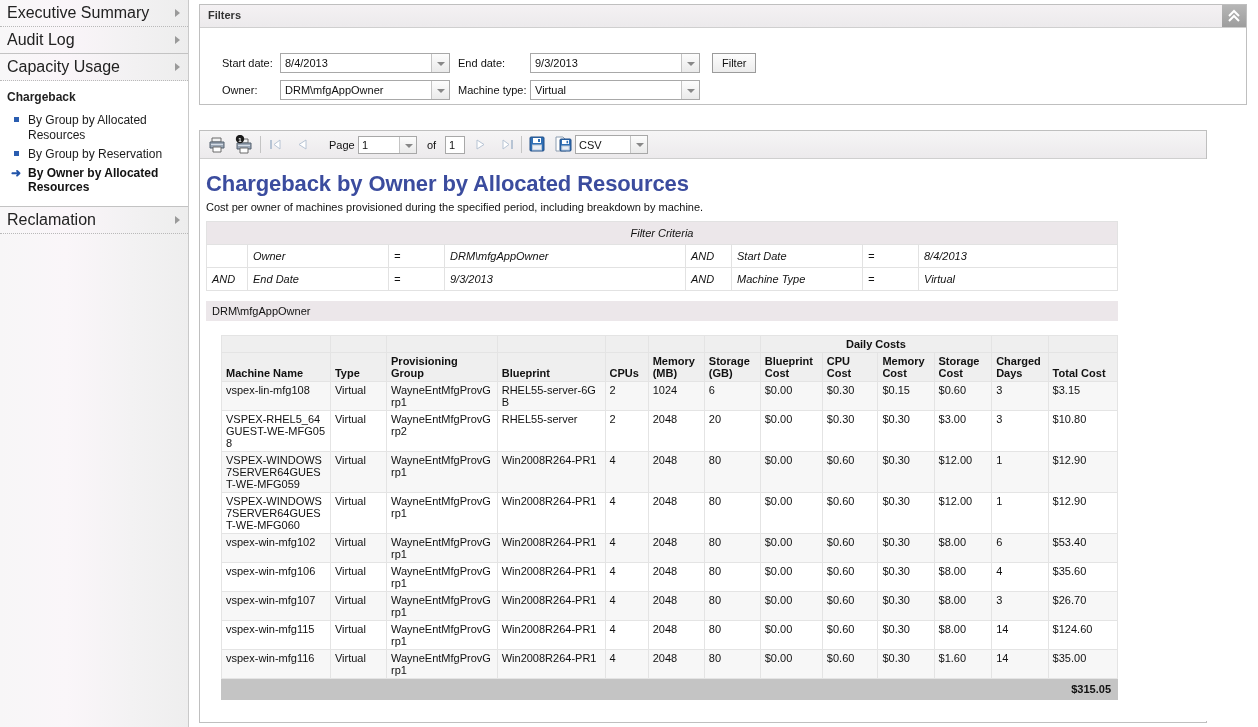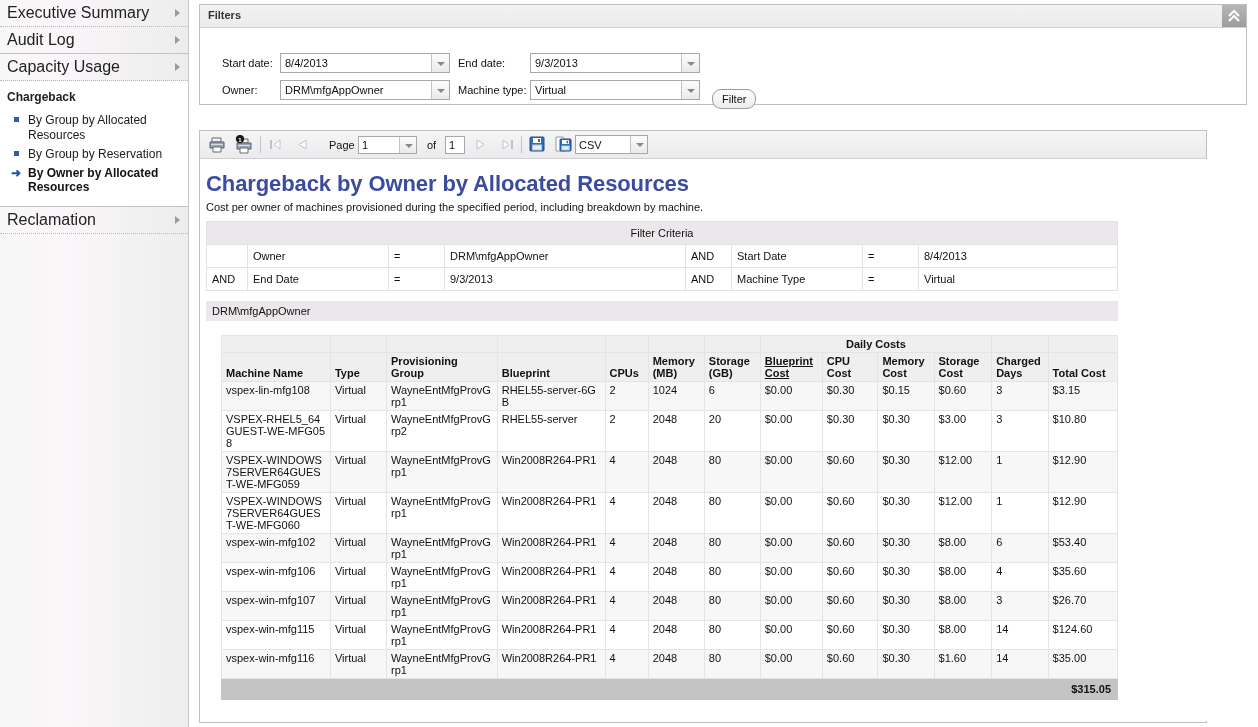--- a/index.html
+++ b/index.html
@@ -95,23 +95,23 @@
     position:absolute;right:0;top:0;width:17px;height:18px;
     background:linear-gradient(to bottom,#fcfcfc,#eaeaea);
     border-left:1px solid #c4c4c4;
   }
   .combo .dd:after{
     content:"";position:absolute;left:5px;top:8px;width:0;height:0;
     border-top:4px solid #888;border-left:4px solid transparent;border-right:4px solid transparent;
   }
   .btn{
     position:absolute;height:20px;padding:0 9px;
-    border:1px solid #9b9b9b;border-radius:9px;
+    border:1px solid #9b9b9b;border-radius:0;
     background:linear-gradient(to bottom,#fdfdfd 0%,#ececec 100%);
-    font-size:11px;color:#111;line-height:19px;cursor:pointer;box-sizing:border-box;margin-top:36px;
+    font-size:11px;color:#111;line-height:19px;cursor:pointer;box-sizing:border-box;
   }
 
   
   .report-box{
     position:absolute;left:9px;top:130px;width:1008px;height:593px;
     border:1px solid #bfbfbf;background:#ffffff;box-sizing:border-box;
   }
   .toolbar{
     position:relative;height:27px;
     background:linear-gradient(to bottom,#f6f5f6 0%,#eceaec 100%);
@@ -143,20 +143,21 @@
     font-size:22px;font-weight:bold;color:#3b4c9e;
     font-family:"Liberation Sans",sans-serif;letter-spacing:-0.1px;
   }
   .rsub{position:absolute;left:6px;top:42px;font-size:11px;color:#111;}
 
   table{border-collapse:collapse;}
 
   .fc-table{
     position:absolute;left:6px;top:62px;width:912px;
     font-size:11px;
+    font-style:italic;
   }
   .fc-table td{border:1px solid #e2e2e2;padding:3px 5px;color:#111;height:16px;}
   .fc-title{
     background:#ece7ea;text-align:center;font-size:11px;color:#111;border:1px solid #e2e2e2;
     padding:4px 0;
   }
 
   .owner-band{
     position:absolute;left:6px;top:142px;width:912px;height:20px;
     background:#ece7ea;border:1px solid #ece7ea;box-sizing:border-box;
@@ -375,21 +376,21 @@
                 <th class="blank" style="width: 64px;">&nbsp;</th>
               </tr>
               <tr>
                 <th style="width: 110px;">Machine Name</th>
                 <th style="width: 50px;">Type</th>
                 <th style="width: 108px;">Provisioning Group</th>
                 <th style="width: 108px;">Blueprint</th>
                 <th style="width: 35px;">CPUs</th>
                 <th style="width: 48px;">Memory (MB)</th>
                 <th style="width: 48px;">Storage (GB)</th>
-                <th style="width: 54px; text-decoration: underline;">Blueprint Cost</th>
+                <th style="width: 54px;">Blueprint Cost</th>
                 <th style="width: 50px;">CPU Cost</th>
                 <th style="width: 48px;">Memory Cost</th>
                 <th style="width: 50px;">Storage Cost</th>
                 <th style="width: 48px;">Charged Days</th>
                 <th style="width: 64px;">Total Cost</th>
               </tr>
             </thead>
           <tbody id="dt-body">
               <tr class="alt">
                 <td style="word-break: break-all;">vspex-lin-mfg108</td>

